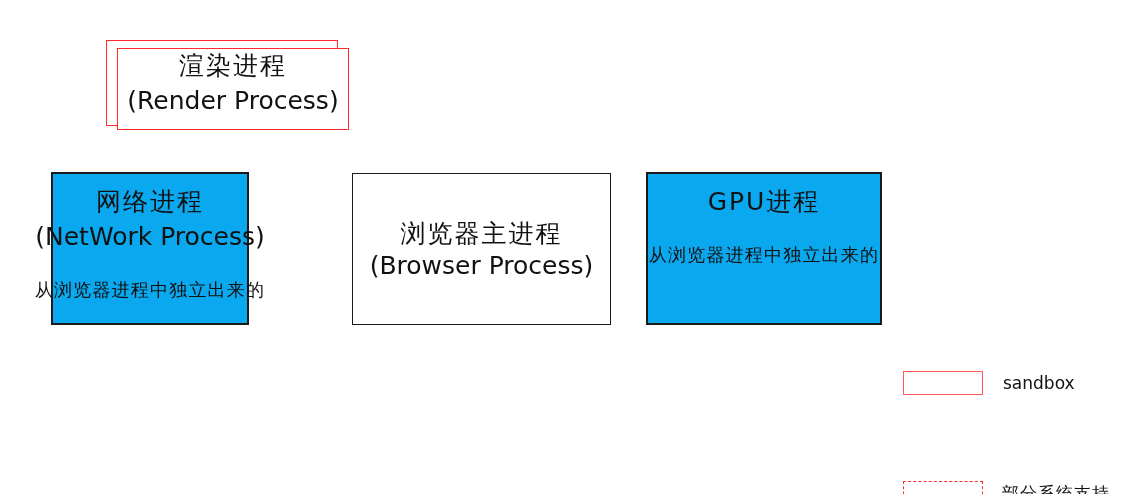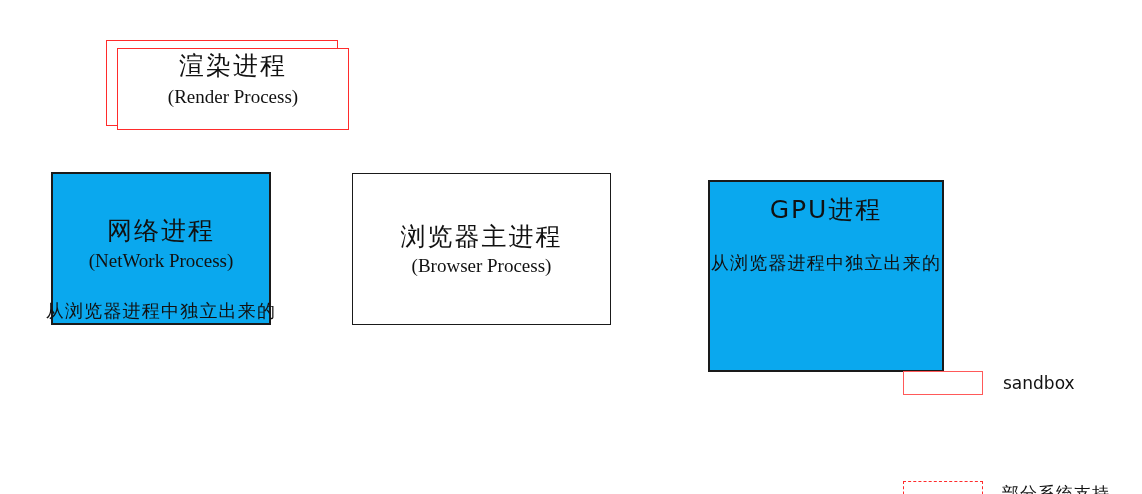--- a/index.html
+++ b/index.html
@@ -60,57 +60,54 @@
     border: 2px dashed #ff2b2b;
     background: #ffffff;
     z-index: 2;
     justify-content: center;
   }
 
   
   .network-box {
     left: 51px;
     top: 172px;
-    width: 220px;
+    width: 198px;
     height: 153px;
     border: 2.2px solid #1a1a1a;
     background: #0aa8ee;
-    justify-content: flex-end;
   }
   .browser-box {
     left: 352px;
     top: 173px;
     width: 259px;
     height: 152px;
     border: 1.6px solid #1a1a1a;
     background: #ffffff;
     justify-content: center;
   }
   .gpu-box {
-    left: 708px;
+    left: 646px;
     top: 172px;
     width: 236px;
-    height: 192px;
+    height: 153px;
     border: 2.2px solid #1a1a1a;
     background: #0aa8ee;
-    margin-top: 8px;
   }
 
   
   .title-cn {
     font-size: 25px;
     letter-spacing: 2px;
     line-height: 1.18;
     white-space: nowrap;
   }
   .title-en {
-    font-size: 19px;
+    font-size: 25px;
     line-height: 1.25;
     white-space: nowrap;
-    font-family: Liberation Serif, serif;
   }
   .note-cn {
     font-size: 18px;
     letter-spacing: 1.2px;
     white-space: nowrap;
   }
 
   .render-front .title-cn { margin-top: 2px; }
   .render-front .title-en { margin-top: 4px; }
 

